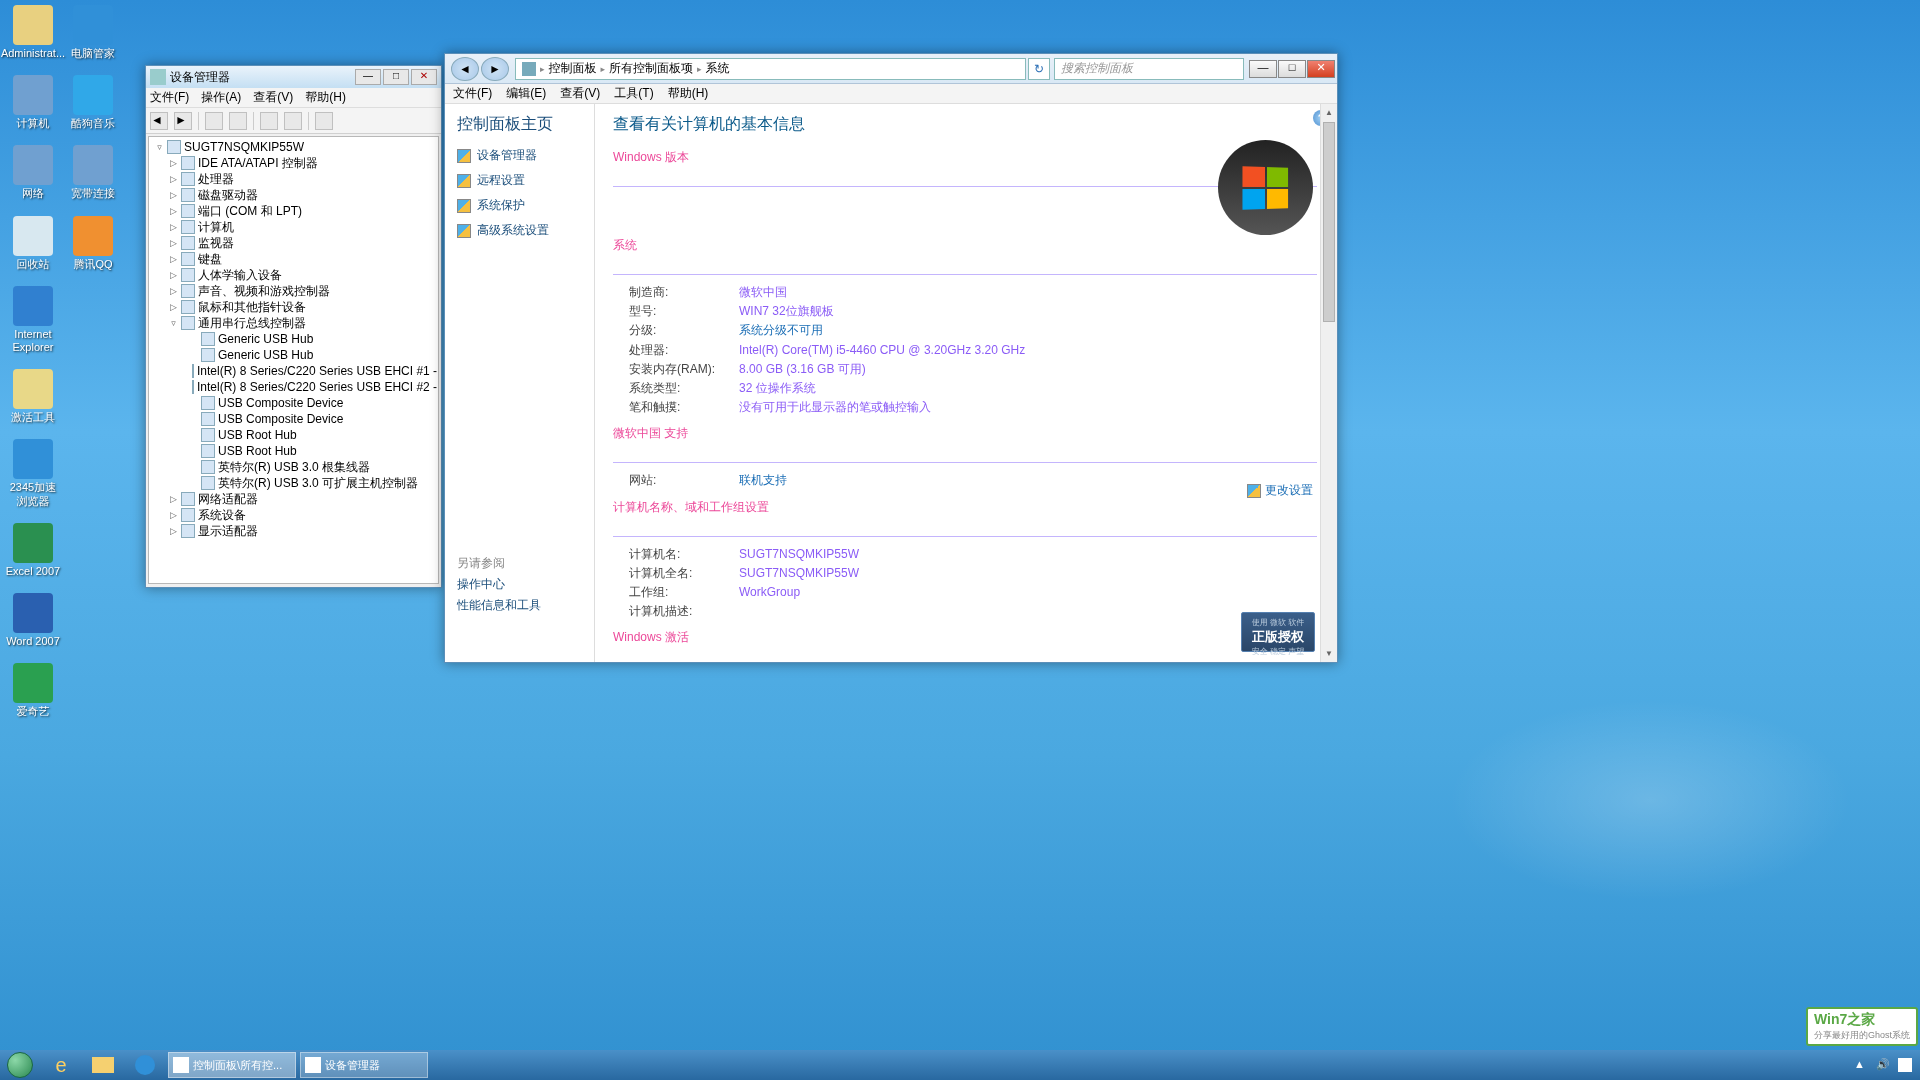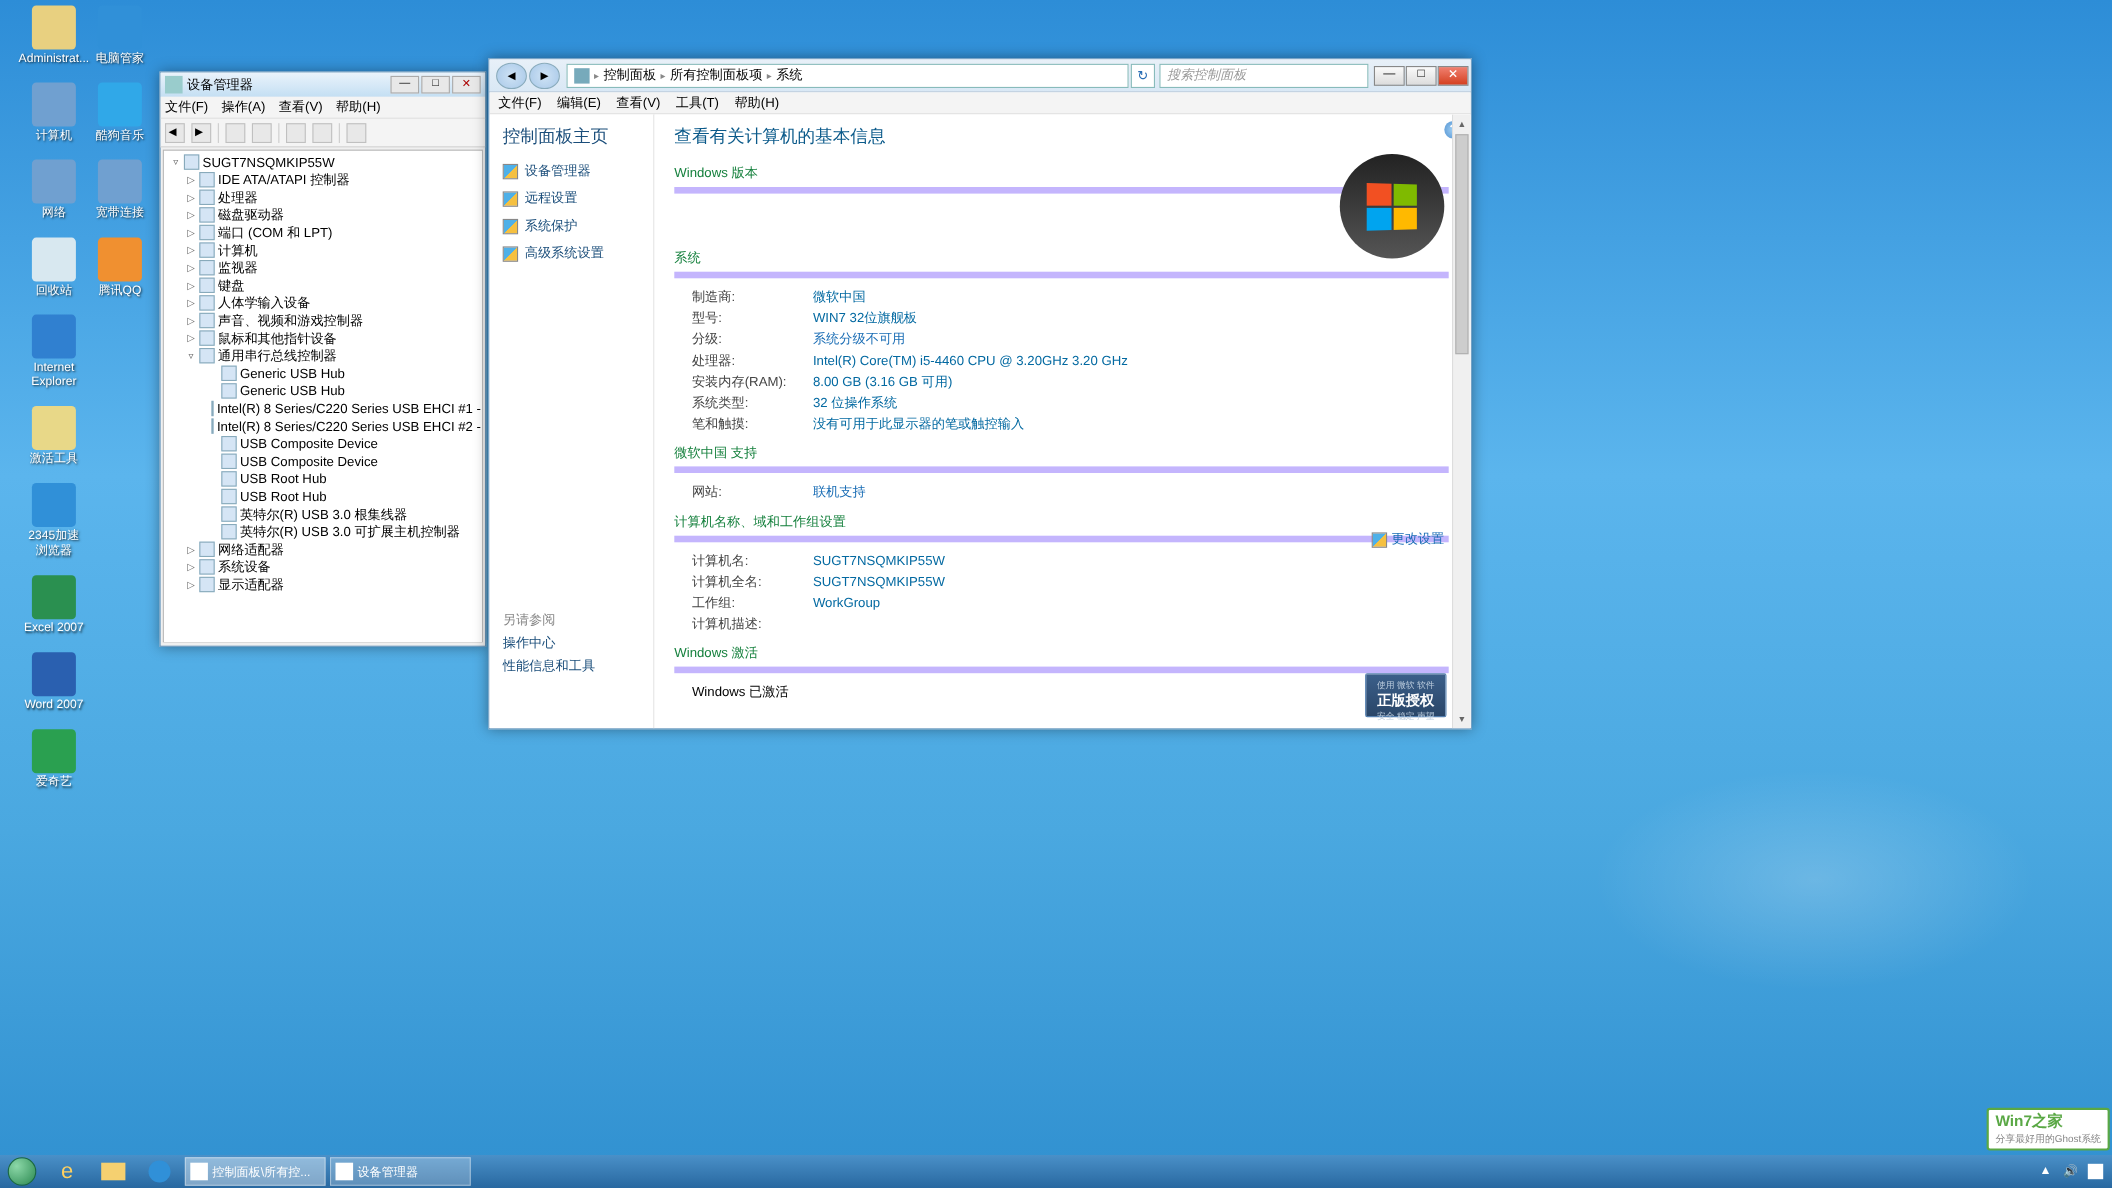--- a/index.html
+++ b/index.html
@@ -1,21 +1,21 @@
 <!DOCTYPE html>
 <html><head>
 <meta charset="utf-8">
 <style>
 * { margin: 0; padding: 0; box-sizing: border-box; }
 body { font-family: "Microsoft YaHei", "Segoe UI", Tahoma, sans-serif; font-size: 12px; width: 1920px; height: 1080px; overflow: hidden; }
 
 .desktop { width: 100%; height: 100%; background: linear-gradient(180deg, #2d8dd7 0%, #5bb5ed 40%, #4aa8e0 70%, #3090d0 100%); position: relative; }
 .desktop-swirl { position: absolute; right: 0; bottom: 40px; width: 900px; height: 600px; opacity: 0.4; background: radial-gradient(ellipse 400px 200px at 70% 60%, rgba(255,255,255,0.5) 0%, transparent 50%); }
 
-.desktop-icons { position: absolute; top: 5px; left: 21px; display: grid; grid-template-columns: 56px 56px; gap: 15px 4px; }
+.desktop-icons { position: absolute; top: 5px; left: 5px; display: grid; grid-template-columns: 56px 56px; gap: 15px 4px; }
 .desktop-icon { width: 56px; display: flex; flex-direction: column; align-items: center; gap: 2px; cursor: pointer; }
 .desktop-icon .ic { width: 40px; height: 40px; border-radius: 4px; display: flex; align-items: center; justify-content: center; font-size: 24px; }
 .desktop-icon .lbl { color: #fff; font-size: 11px; text-align: center; text-shadow: 1px 1px 2px rgba(0,0,0,0.8); line-height: 1.2; }
 
 .window { position: absolute; background: #fff; border: 1px solid #5b8fb9; box-shadow: 0 0 12px rgba(0,0,0,0.4); }
 
 
 .devmgr { left: 145px; top: 65px; width: 297px; height: 523px; background: #f0f0f0; }
 .devmgr .titlebar { height: 22px; background: linear-gradient(180deg,#eaf3fb,#c4dff3); display: flex; align-items: center; padding: 0 4px; }
 .devmgr .titlebar .ticon { width: 16px; height: 16px; margin-right: 4px; }
@@ -51,25 +51,25 @@
 .sys .menubar2 { height: 20px; background: #f4f4f4; display: flex; align-items: center; padding: 0 8px; gap: 14px; font-size: 12px; border-bottom: 1px solid #ddd; }
 .sys .body { display: flex; height: 558px; }
 .sys .sidebar { width: 150px; background: #fff; padding: 10px 12px; border-right: 1px solid #ddd; }
 .sys .sidebar .sb-title { color: #1a4d7a; font-size: 16px; margin-bottom: 12px; }
 .sys .sidebar .sb-link { display: flex; align-items: center; gap: 6px; color: #1a4d7a; font-size: 12px; margin-bottom: 8px; cursor: pointer; }
 .sys .sidebar .sb-link .shield { width: 14px; height: 14px; background: linear-gradient(135deg,#4eb0e8 50%,#f5c040 50%); border: 1px solid #888; }
 .sys .sidebar .see-also { position: absolute; bottom: 48px; font-size: 12px; color: #888; }
 .sys .sidebar .see-also .sl { color: #1a4d7a; cursor: pointer; margin-top: 4px; }
 .sys .main { flex: 1; background: #fff; padding: 10px 20px 10px 18px; position: relative; overflow: hidden; }
 .sys .main .h1 { color: #0b5a8a; font-size: 16px; margin-bottom: 14px; }
-.sys .section-h { color: #15803d; font-size: 12px; border-bottom: 6px solid #c4b5fd; padding-bottom: 4px; margin-bottom: 8px; margin-top: 8px; }
+.sys .section-h { color: #ec4899; font-size: 12px; border-bottom: 1px solid #c4b5fd; padding-bottom: 20px; margin-bottom: 8px; margin-top: 8px; }
 .sys .sec-body { padding-left: 16px; margin-bottom: 4px; }
 .sys .row { display: flex; font-size: 12px; line-height: 1.6; }
 .sys .row .k { width: 110px; color: #444; }
-.sys .row .v { color: #0369a1; }
+.sys .row .v { color: #8b5cf6; }
 .sys .row .v.link { color: #1a6db5; cursor: pointer; }
 .sys .win-logo { position: absolute; right: 24px; top: 36px; width: 95px; height: 95px; border-radius: 50%; background: linear-gradient(180deg,#222 0%,#555 100%); display: flex; align-items: center; justify-content: center; }
 .sys .win-logo .flag { display: grid; grid-template-columns: 22px 22px; grid-template-rows: 20px 20px; gap: 2px; transform: perspective(100px) rotateY(8deg); }
 .sys .win-logo .q1 { background: #f25022; }
 .sys .win-logo .q2 { background: #7fba00; }
 .sys .win-logo .q3 { background: #00a4ef; }
 .sys .win-logo .q4 { background: #ffb900; }
 .sys .change-link { position: absolute; right: 24px; top: 378px; display: flex; align-items: center; gap: 4px; color: #1a6db5; font-size: 12px; cursor: pointer; }
 .sys .change-link .shield { width: 14px; height: 14px; background: linear-gradient(135deg,#4eb0e8 50%,#f5c040 50%); border: 1px solid #888; }
 .sys .genuine { position: absolute; right: 22px; bottom: 10px; width: 74px; height: 40px; background: linear-gradient(180deg,#3b5f8a,#2a4668); color: #fff; font-size: 10px; text-align: center; padding-top: 4px; border: 1px solid #5580b0; border-radius: 2px; }

